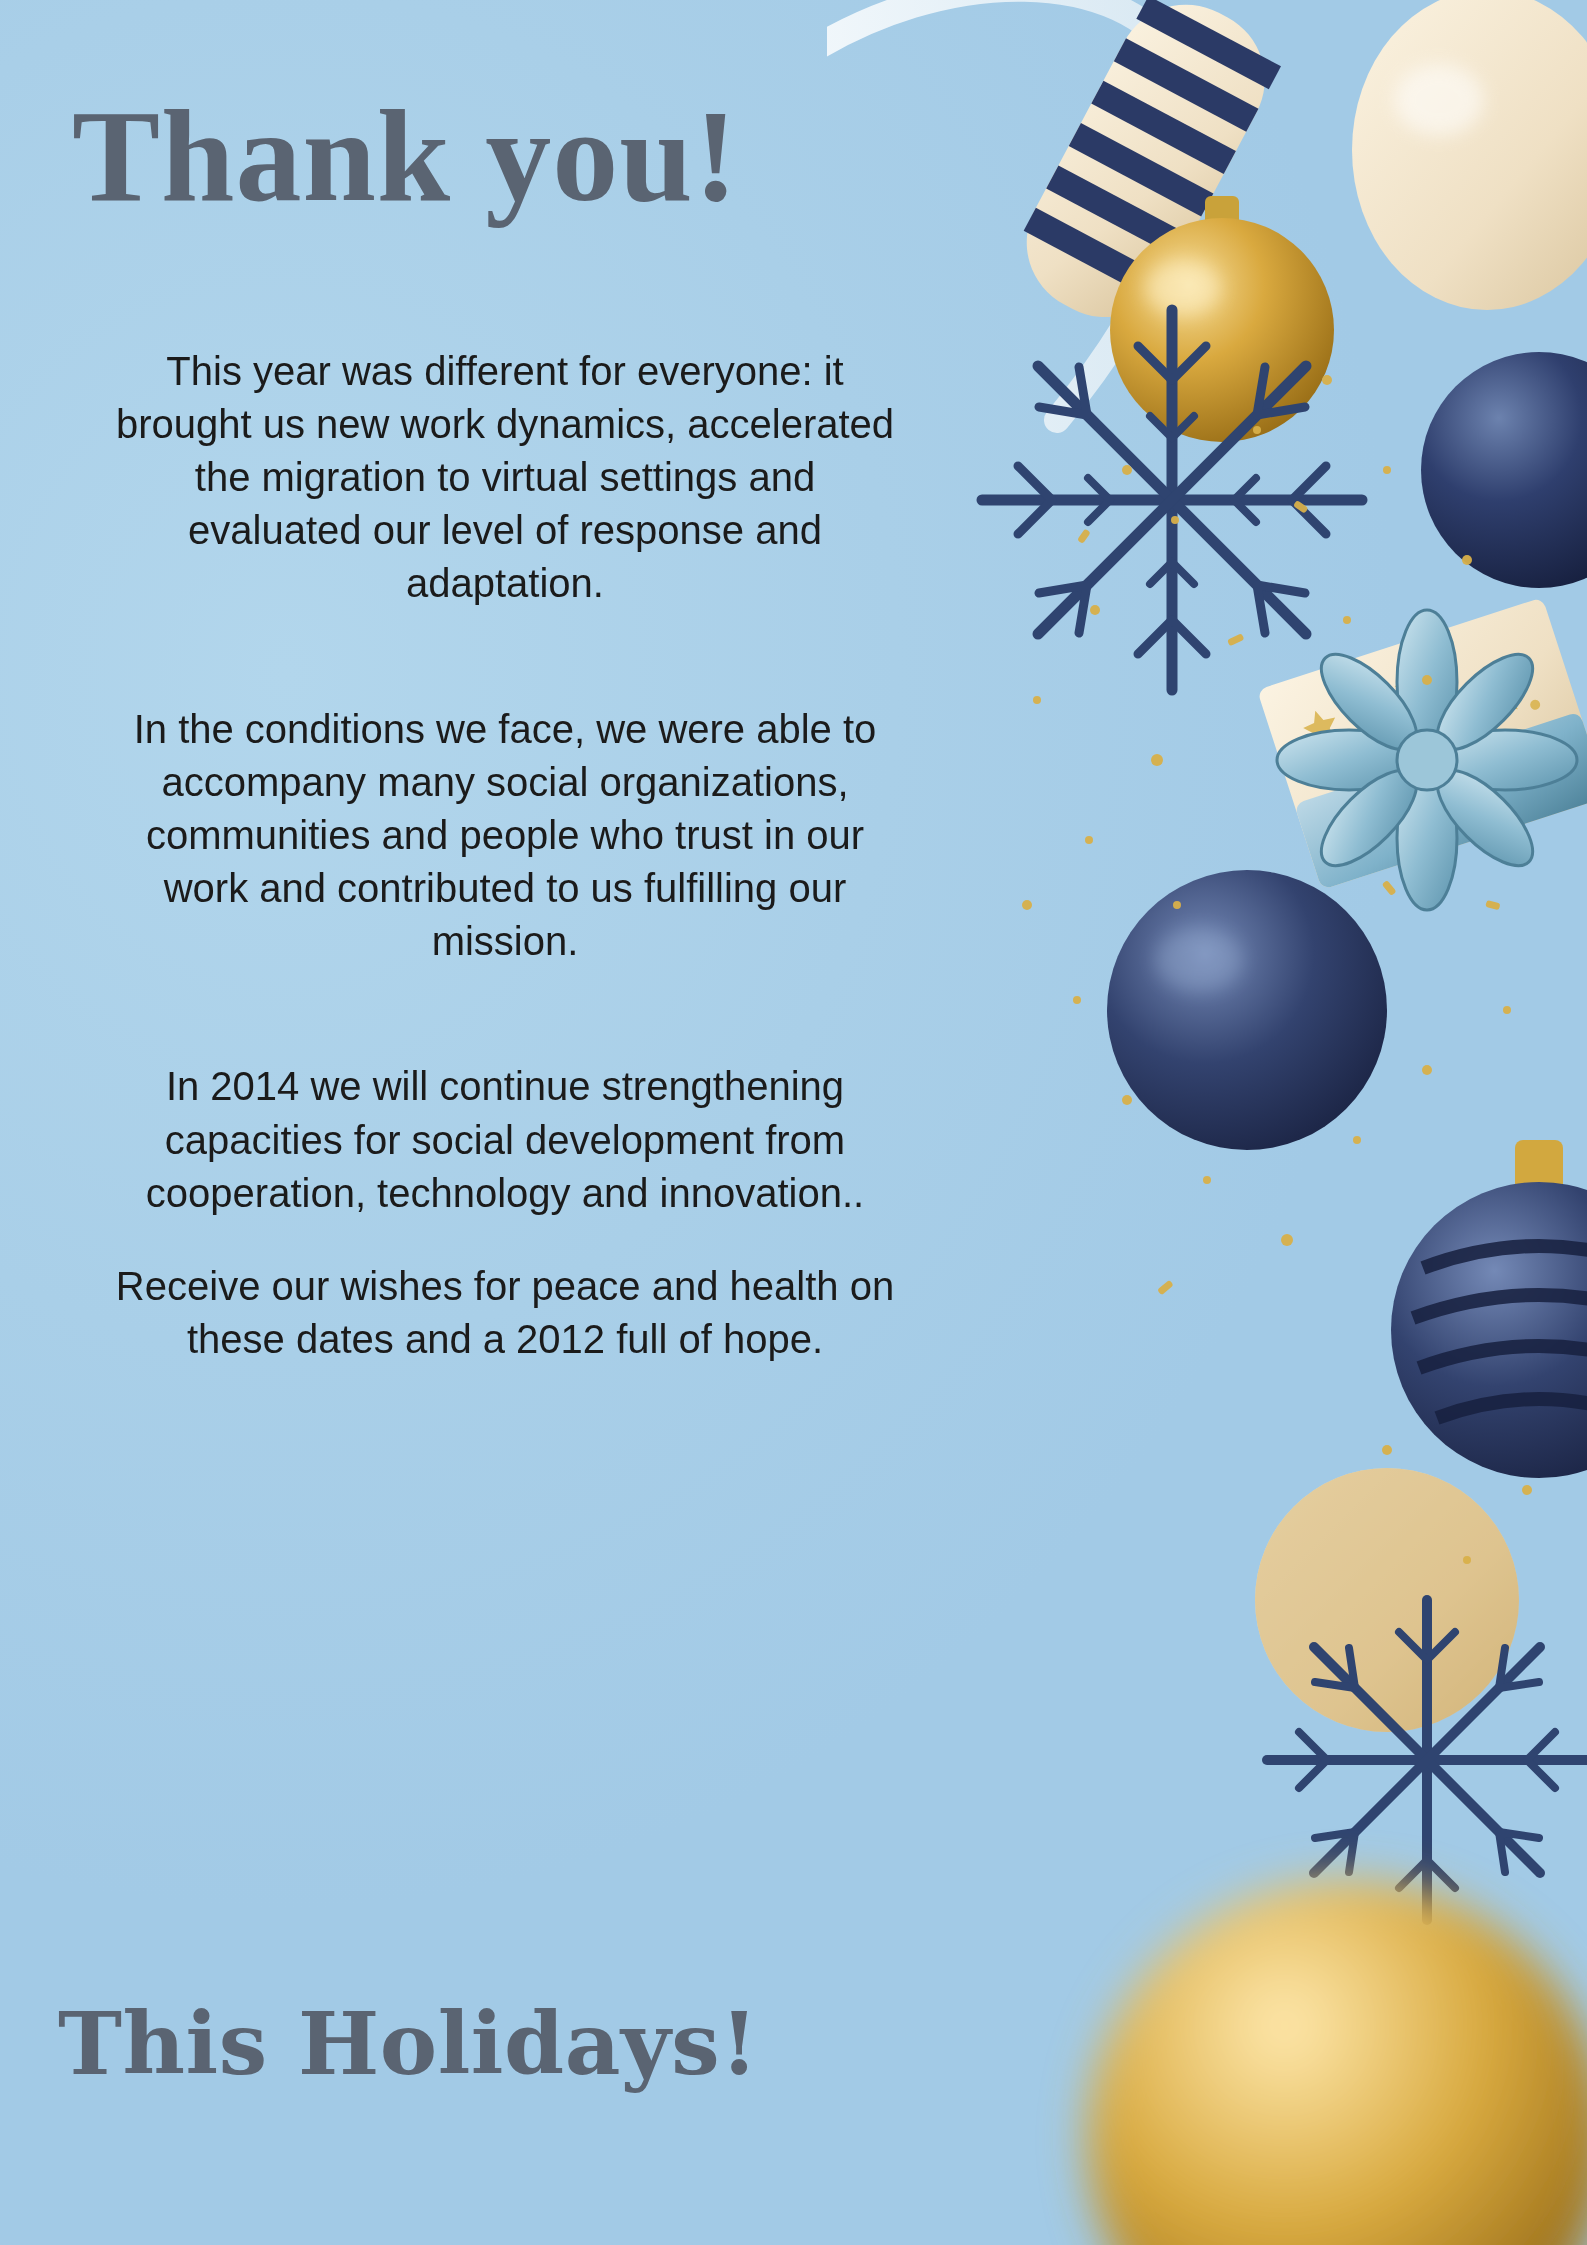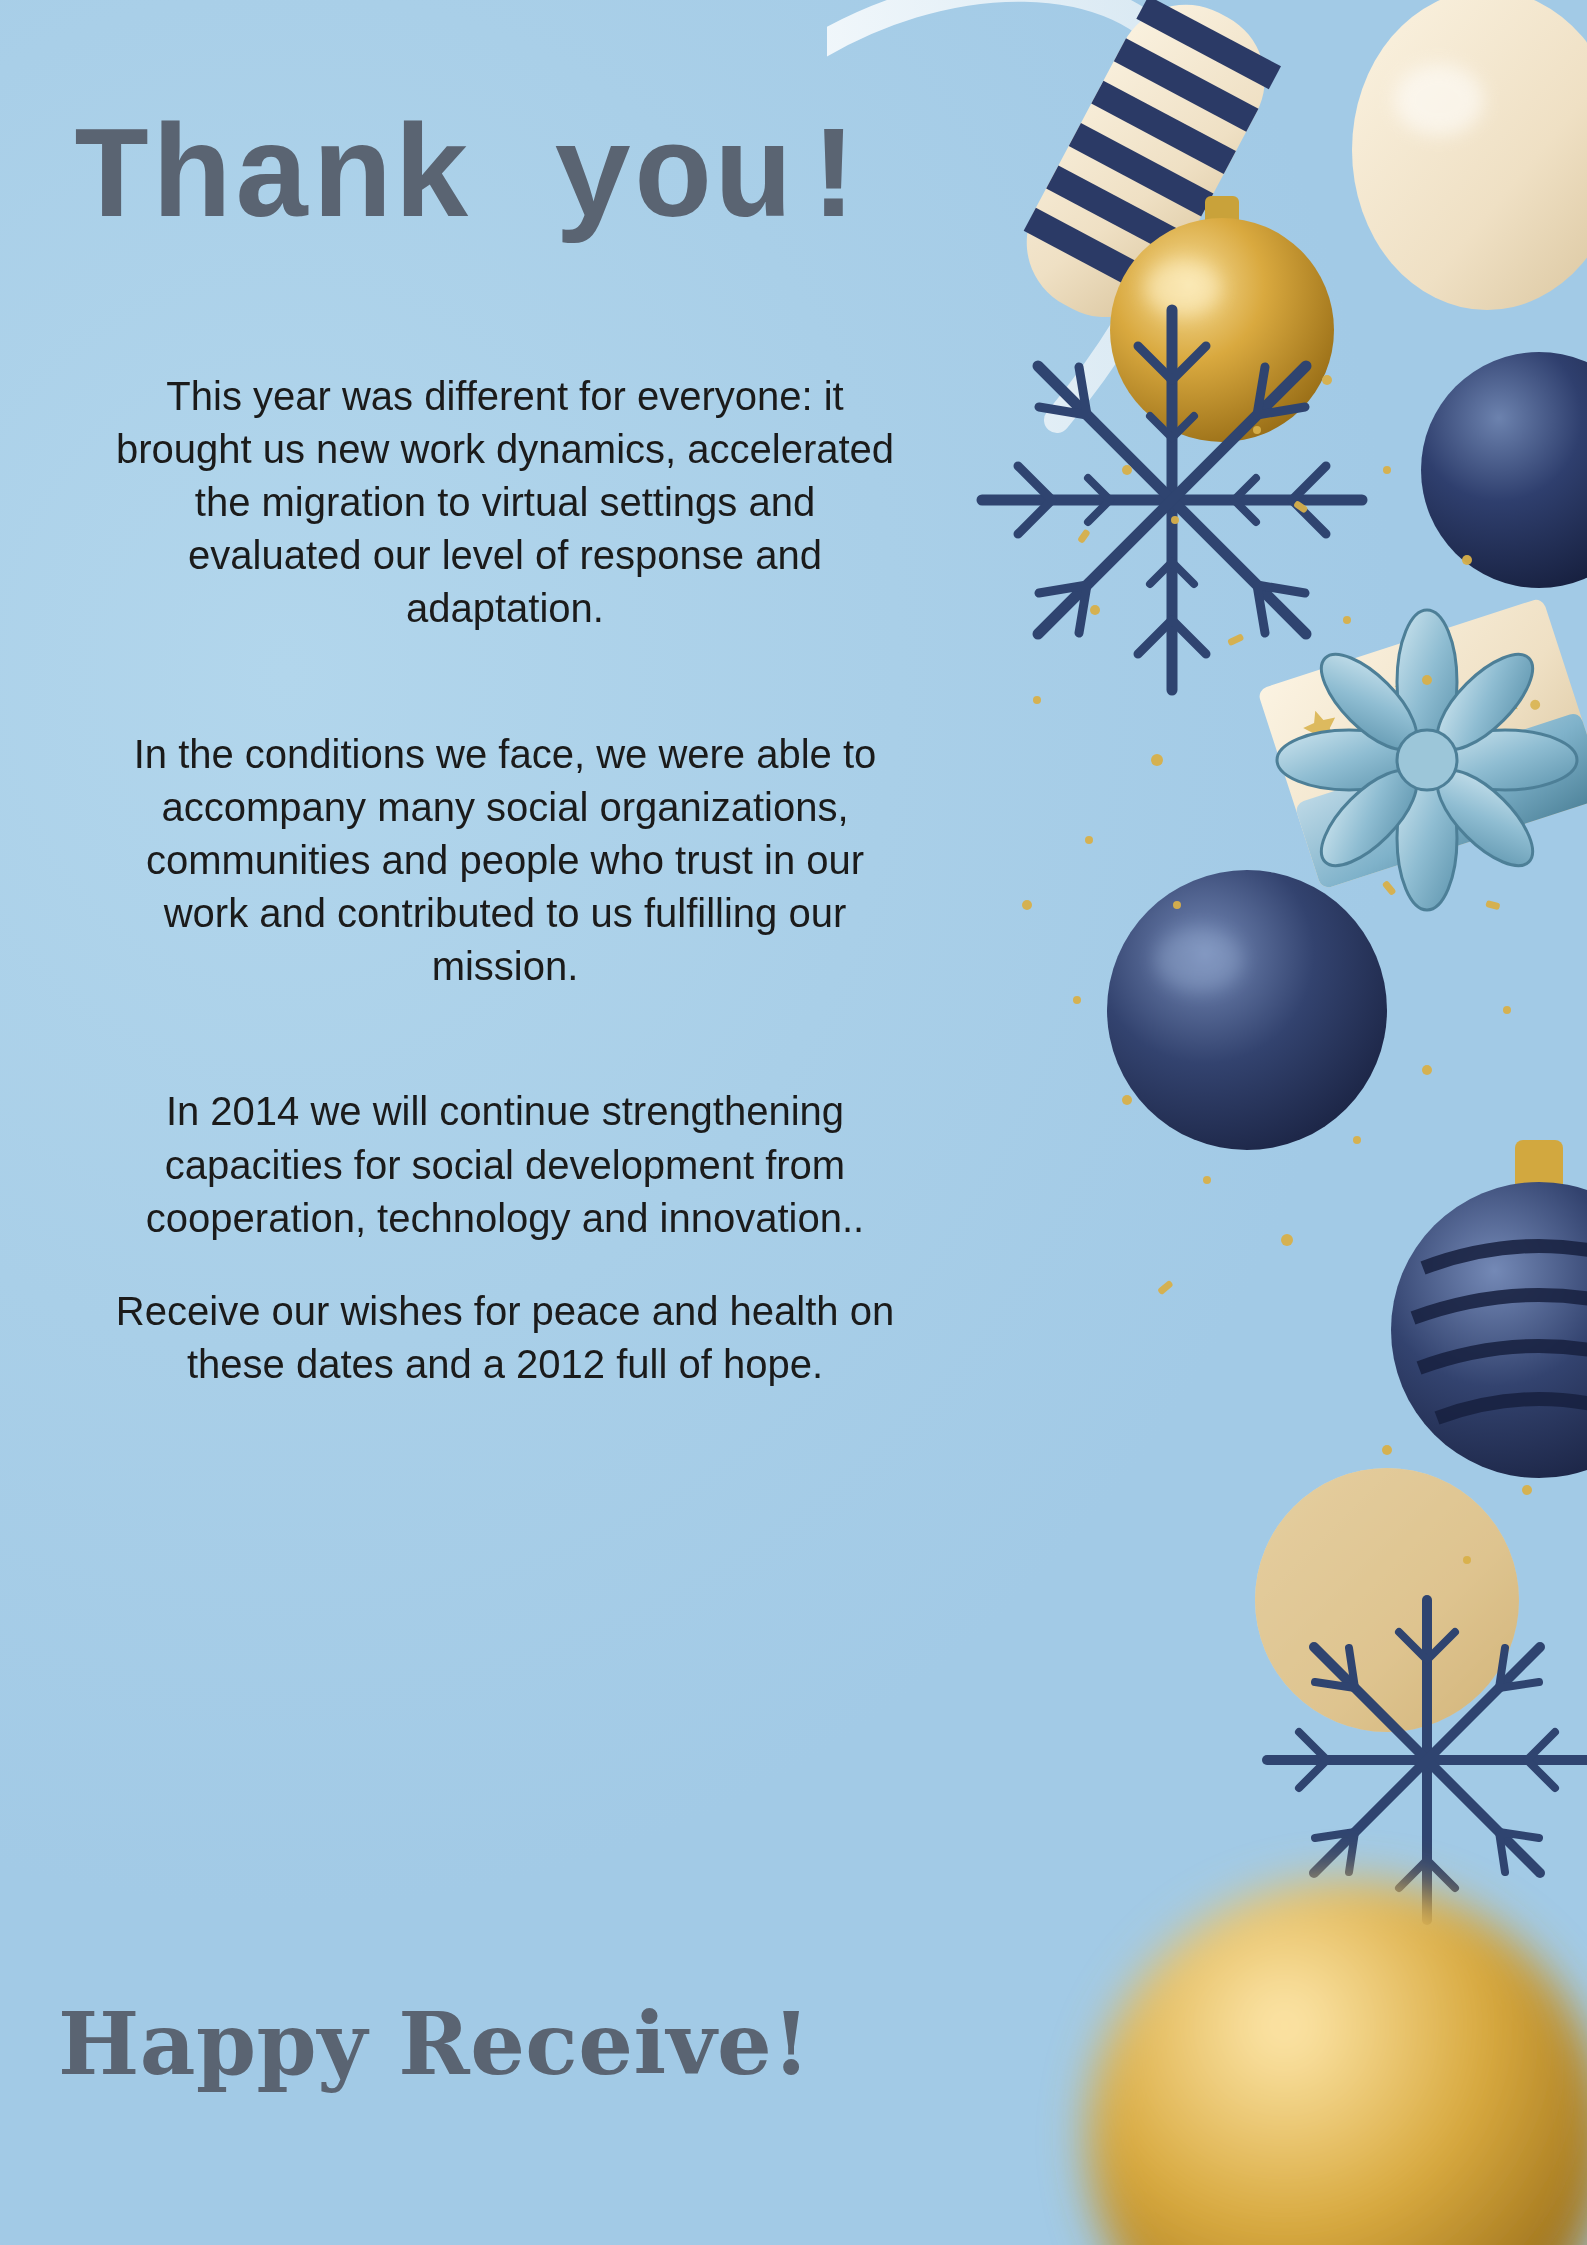--- a/index.html
+++ b/index.html
@@ -40,28 +40,28 @@
     position: absolute;
     left: 0;
     top: 0;
     width: 1010px;
     height: 2245px;
     box-sizing: border-box;
     padding: 0 60px 0 60px;
   }
 
   .title {
-    font-family: Liberation Mono, monospace;
+    font-family: Liberation Serif, serif;
     font-weight: 700;
     font-size: 132px;
     line-height: 1.05;
     color: #5a6472;
     letter-spacing: 1px;
     margin: 0;
-    padding-top: 112px;
+    padding-top: 87px;
     padding-left: 12px;
     white-space: nowrap;
   }
 
   .body-block {
     margin-top: 119px;
     padding: 0 50px 0 50px;
   }
 
   .para {
@@ -313,14 +313,14 @@
     <h1 class="title">Thank you!</h1>
 
     <div class="body-block">
       <p class="para">This year was different for everyone: it brought us new work dynamics, accelerated the migration to virtual settings and evaluated our level of response and adaptation.</p>
       <p class="para gap-top">In the conditions we face, we were able to accompany many social organizations, communities and people who trust in our work and contributed to us fulfilling our mission.</p>
       <p class="para gap-top tight">In 2014 we will continue strengthening capacities for social development from cooperation, technology and innovation..</p>
       <p class="para">Receive our wishes for peace and health on these dates and a 2012 full of hope.</p>
     </div>
   </div>
 
-  <div class="footer-title">Happy Receive!</div>
+  <div class="footer-title">This Holidays!</div>
 </div>
 
 </body></html>

